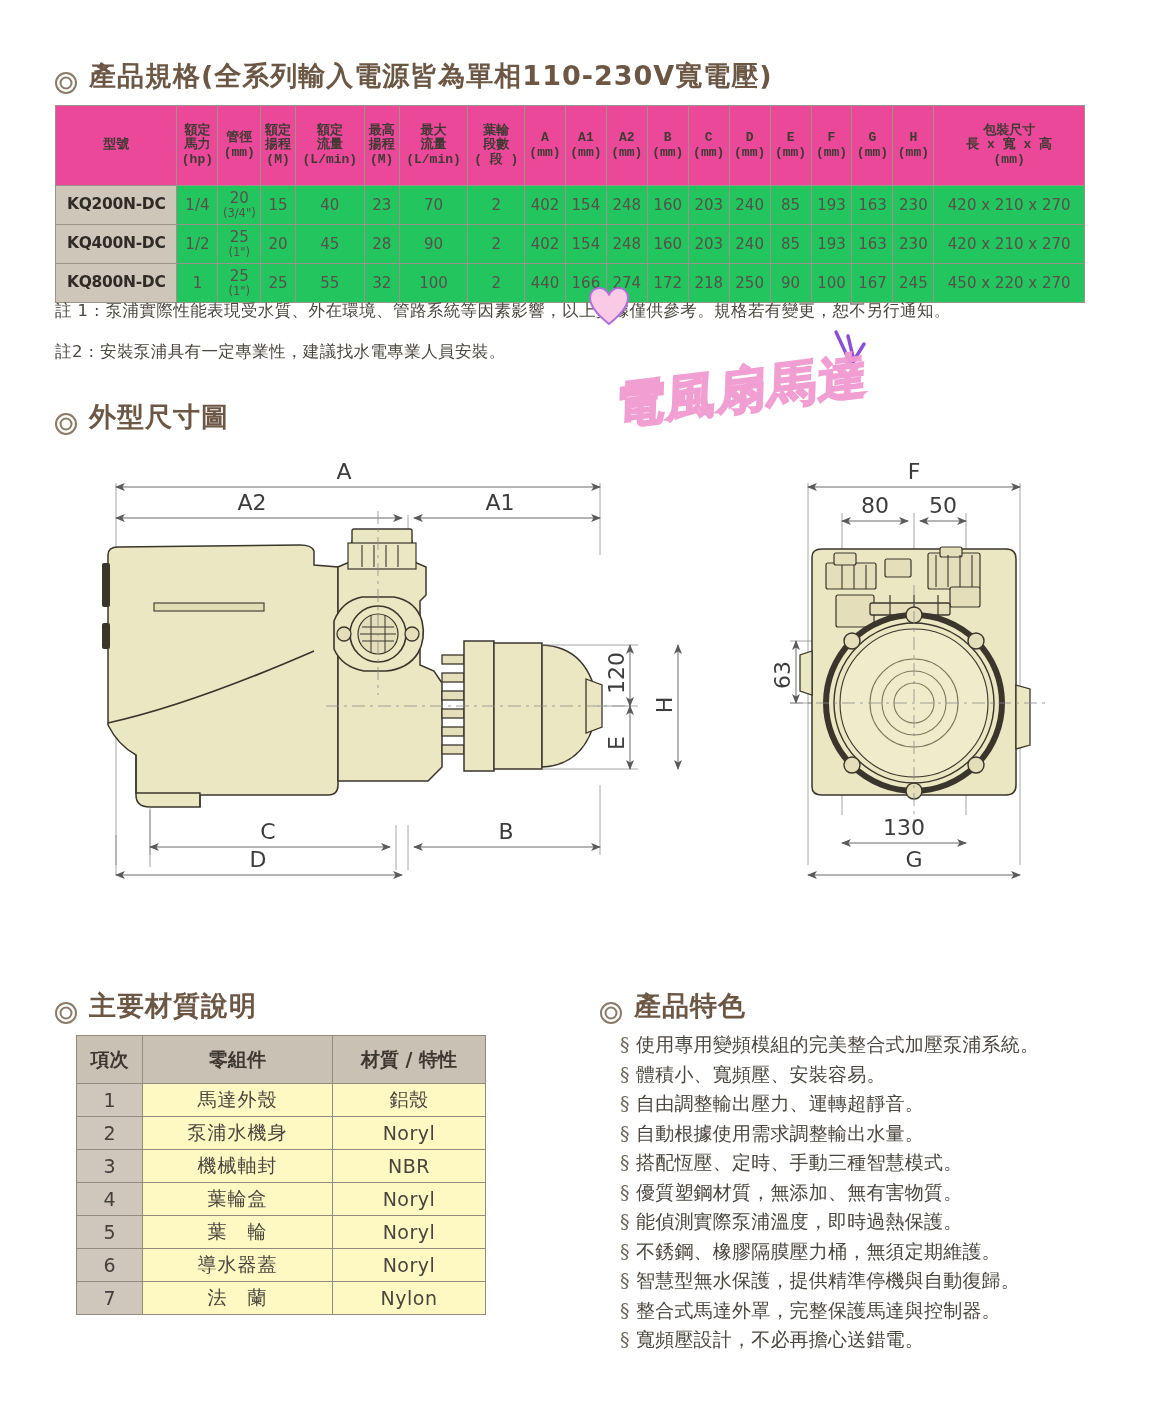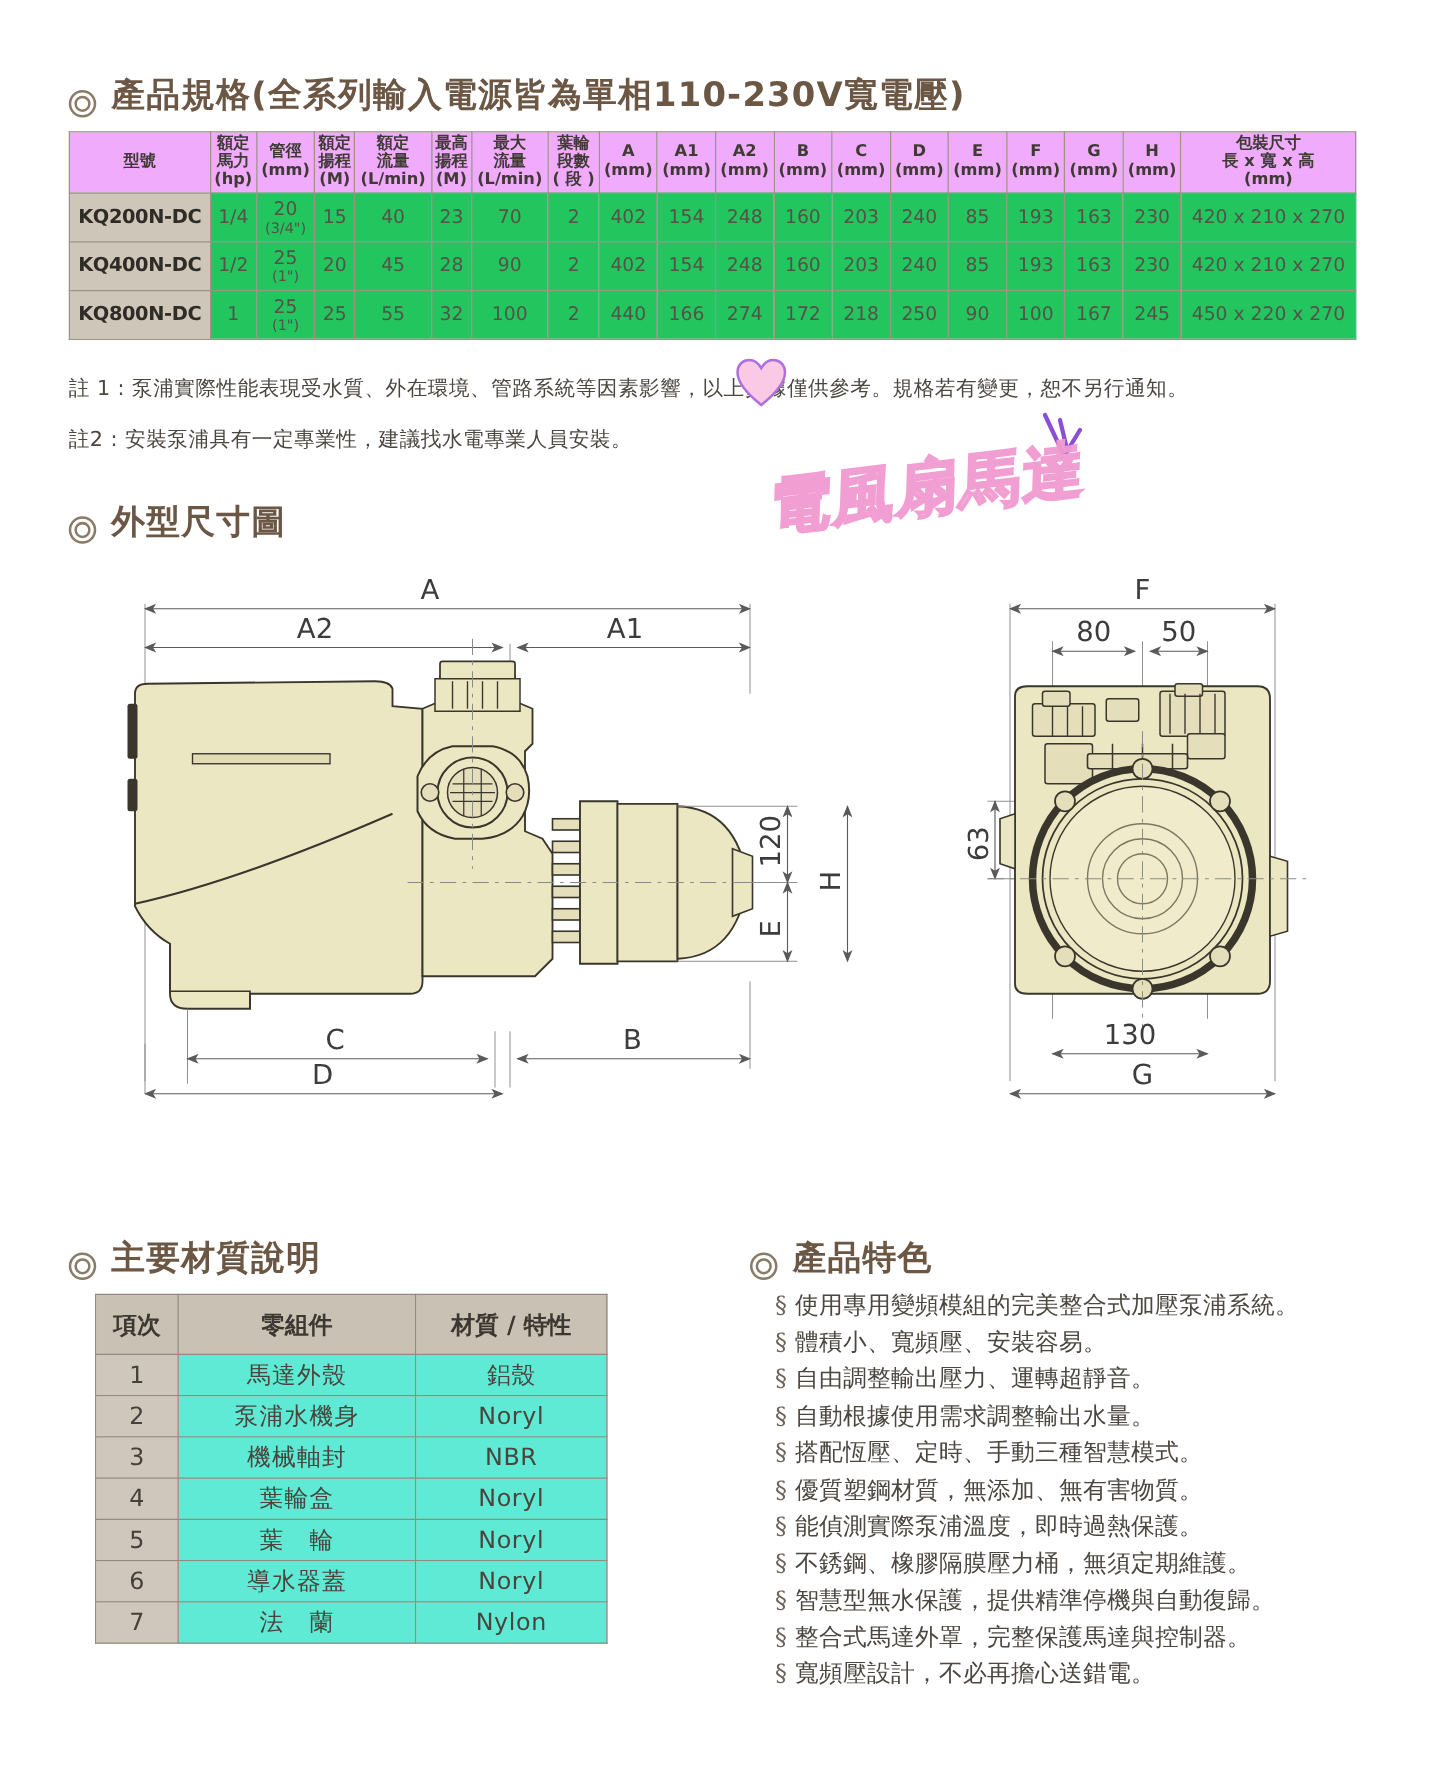--- a/index.html
+++ b/index.html
@@ -55,25 +55,26 @@
     color: #575149;
   }
   #spec-table th, #spec-table td {
     border: 1px solid #9b9288;
     text-align: center;
     vertical-align: middle;
     padding: 2px 1px;
     line-height: 1.12;
   }
   #spec-table thead th {
-    background: #f0abfc;
+    background: #ec4899;
     color: #3f3a34;
     font-weight: bold;
     font-size: 13px;
-    height: 48px;
+    height: 80px;
+    font-family: Liberation Mono, monospace;
   }
   #spec-table tbody td {
     background: #22c55e;
     height: 39px;
     font-size: 15px;
     font-weight: 500;
   }
   #spec-table tbody td.model {
     background: #cfc6ba;
     color: #2f2b26;
@@ -143,21 +144,21 @@
     width: 410px;
     border-collapse: collapse;
     font-size: 19px;
     color: #4a443d;
   }
   #material-table th, #material-table td {
     border: 1px solid #948b80;
     text-align: center;
     height: 33px;
     padding: 1px 4px;
-    background: #5eead4;
+    background: #fef9c3;
   }
   #material-table thead th {
     background: #cac1b5;
     color: #3c3730;
     font-weight: bold;
     height: 48px;
   }
   #material-table td.idx {
     background: #cfc7bb;
     width: 66px;

